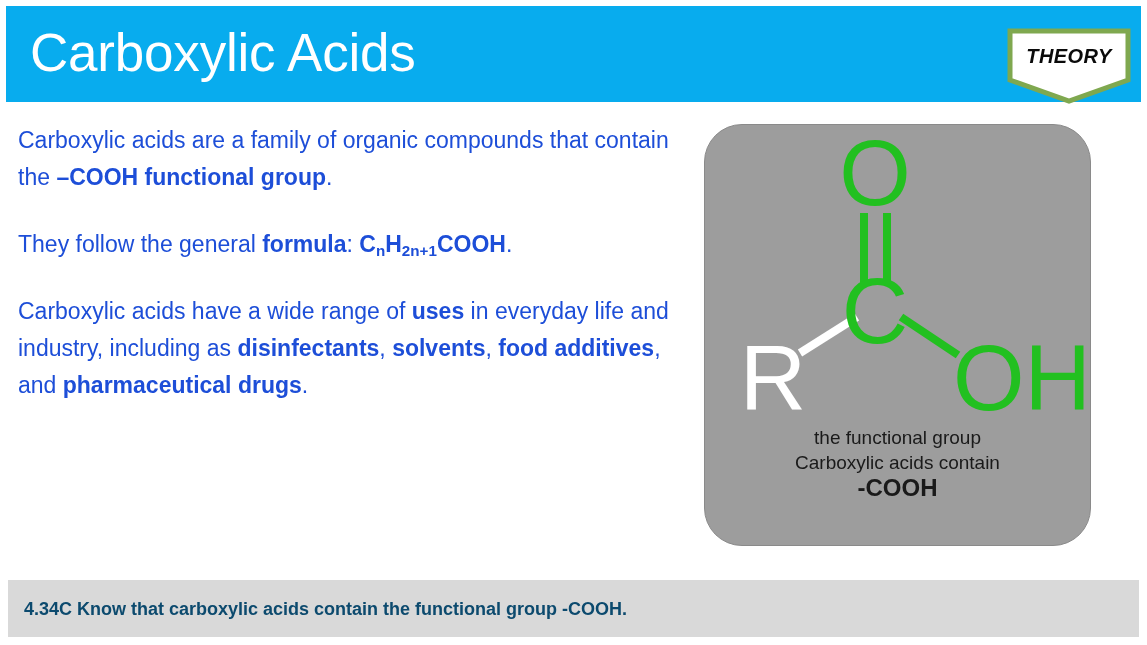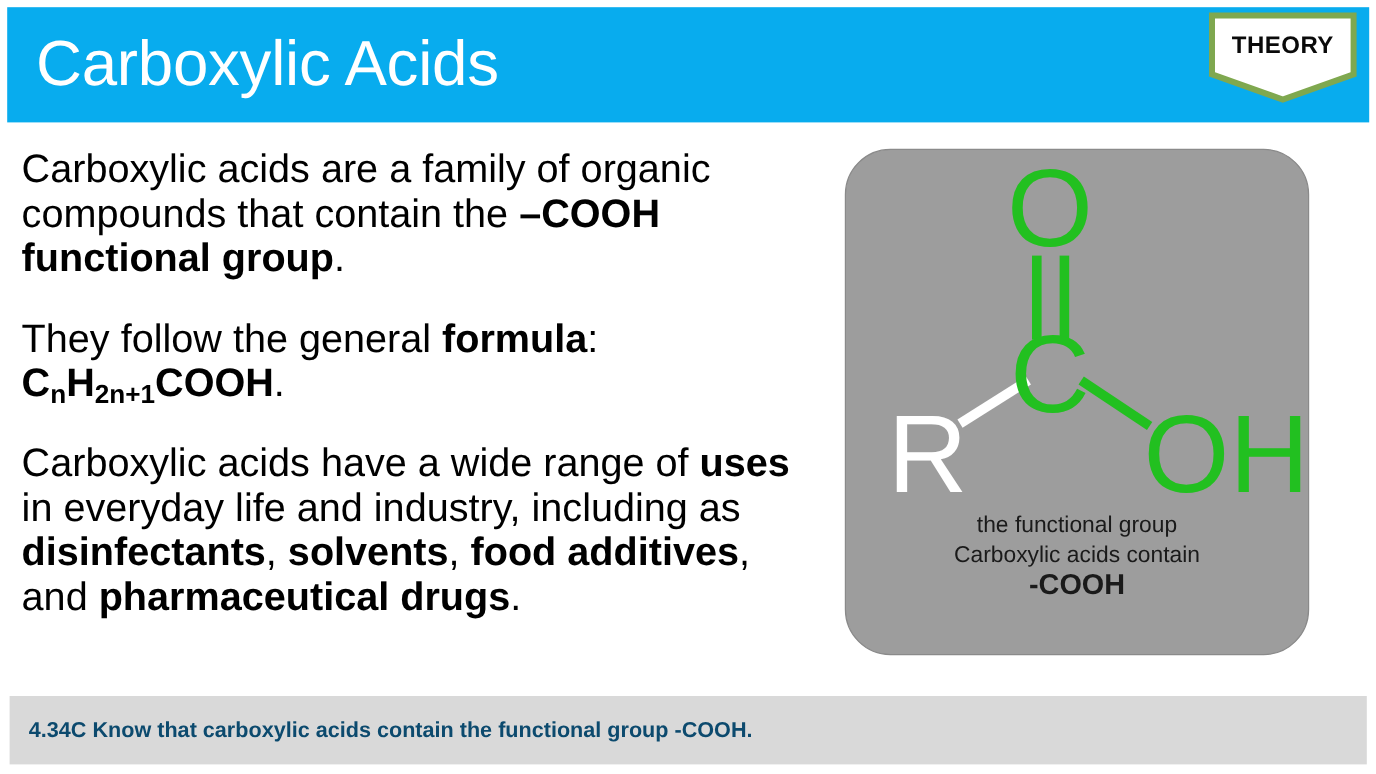--- a/index.html
+++ b/index.html
@@ -45,23 +45,24 @@
     font-weight: 400;
     letter-spacing: -0.2px;
     white-space: nowrap;
     line-height: 1;
   }
 
   
   .badge {
     position: absolute;
     left: 1007px;
-    top: 10px;
+    top: 28px;
     width: 128px;
     height: 76px;
+    font-style: italic;
   }
   .badge svg {
     position: absolute;
     left: 0; top: 0;
     width: 124px;
     height: 76px;
     display: block;
   }
   .badge-label {
     position: absolute;
@@ -76,23 +77,23 @@
   }
 
   
   .body-col {
     position: absolute;
     left: 18px;
     top: 122px;
     width: 664px;
   }
   .para {
-    font-size: 33px;
+    font-size: 23px;
     line-height: 37px;
-    color: #000000;
+    color: #1d4ed8;
     margin: 0 0 30px 0;
     font-weight: 400;
   }
   .para:last-child { margin-bottom: 12px; }
   .para b { font-weight: bold; }
   .para sub {
     font-size: 0.66em;
     font-weight: bold;
     vertical-align: -0.28em;
     line-height: 0;

